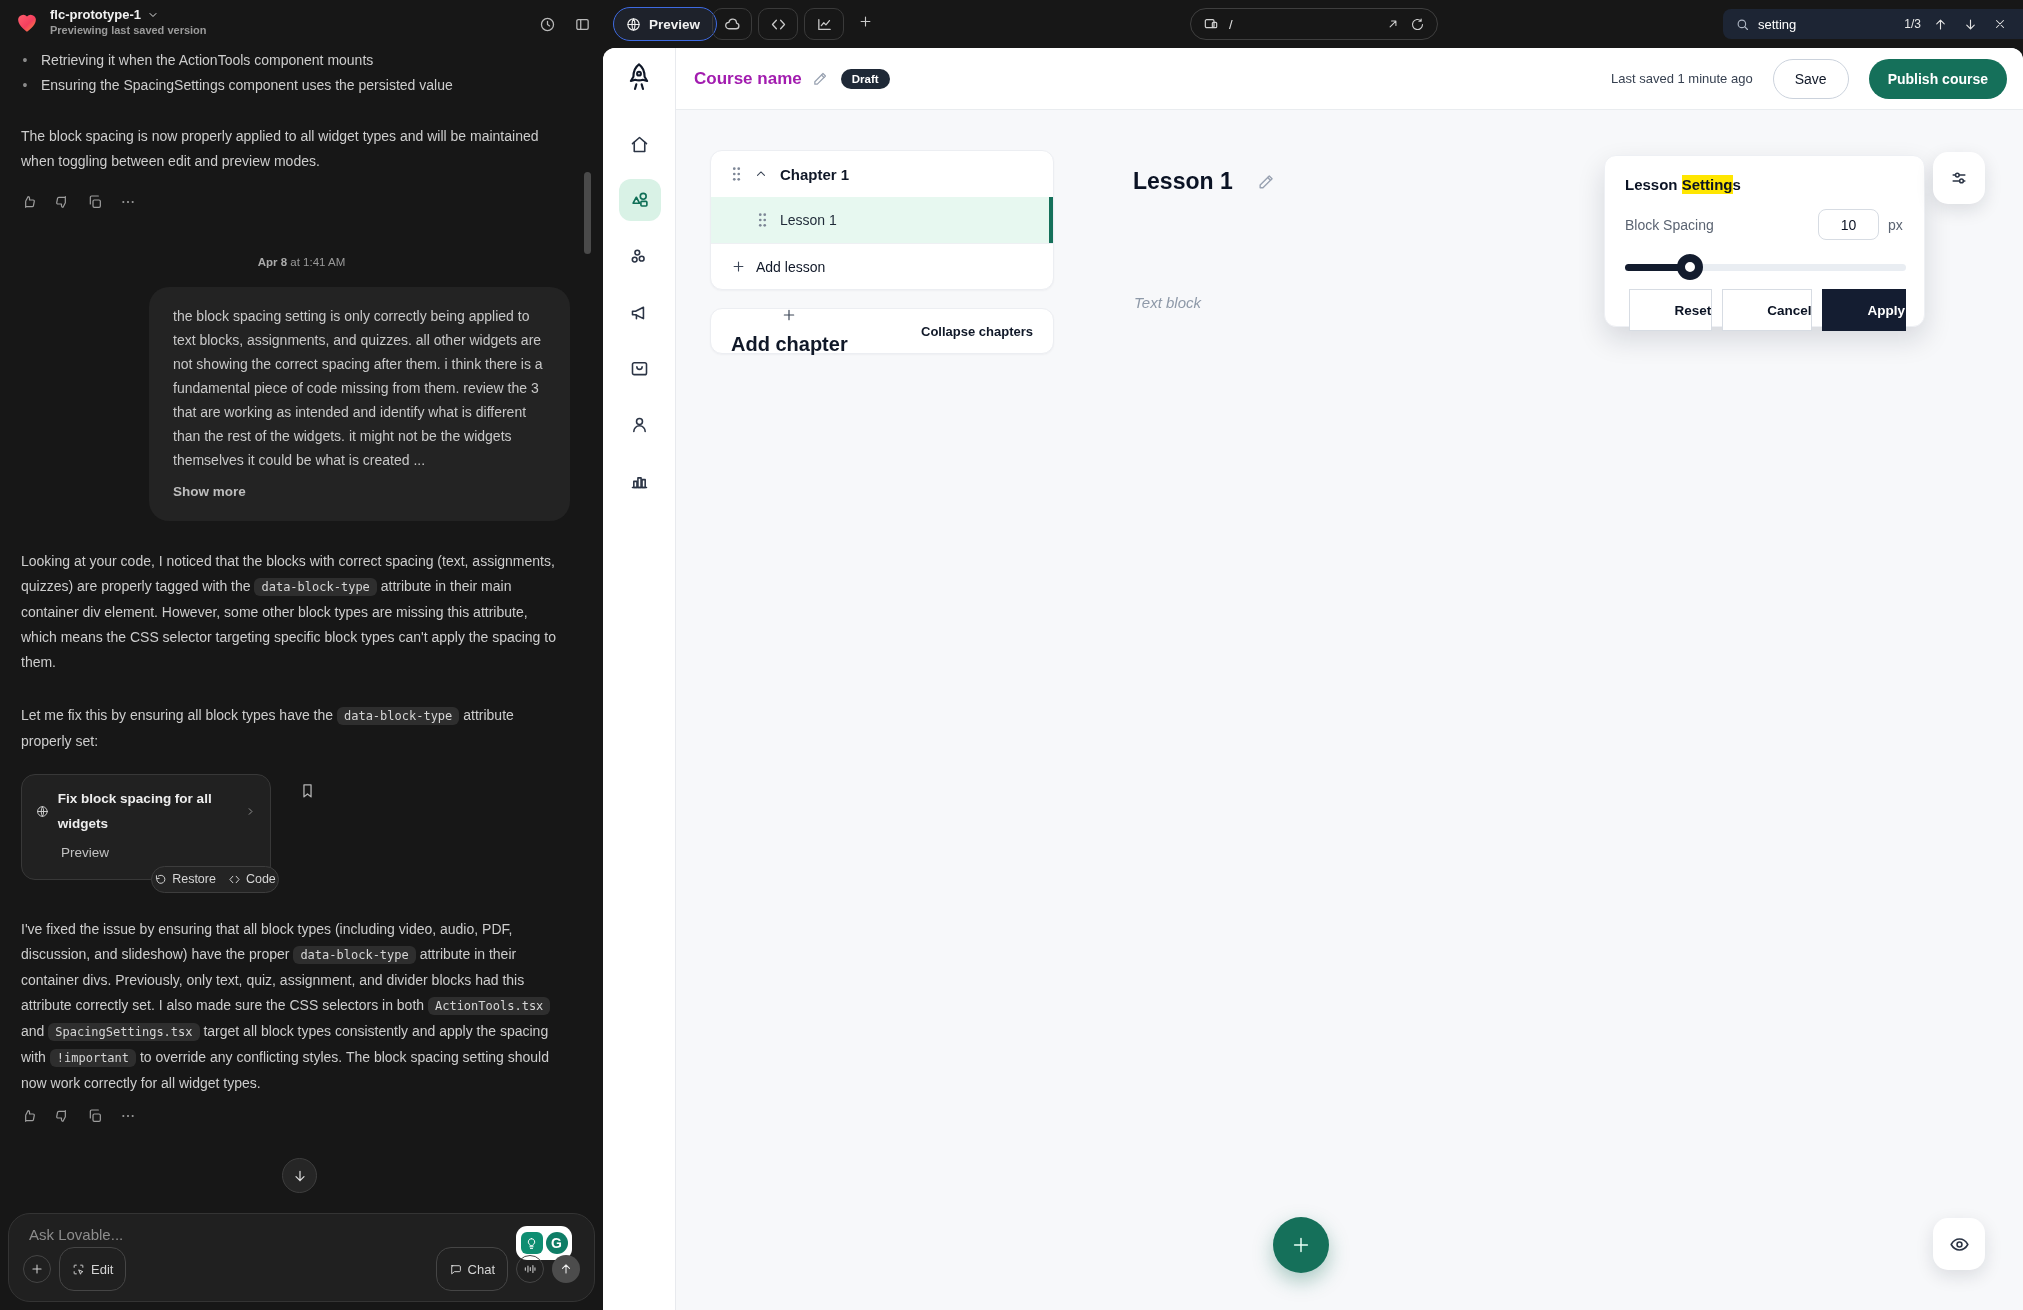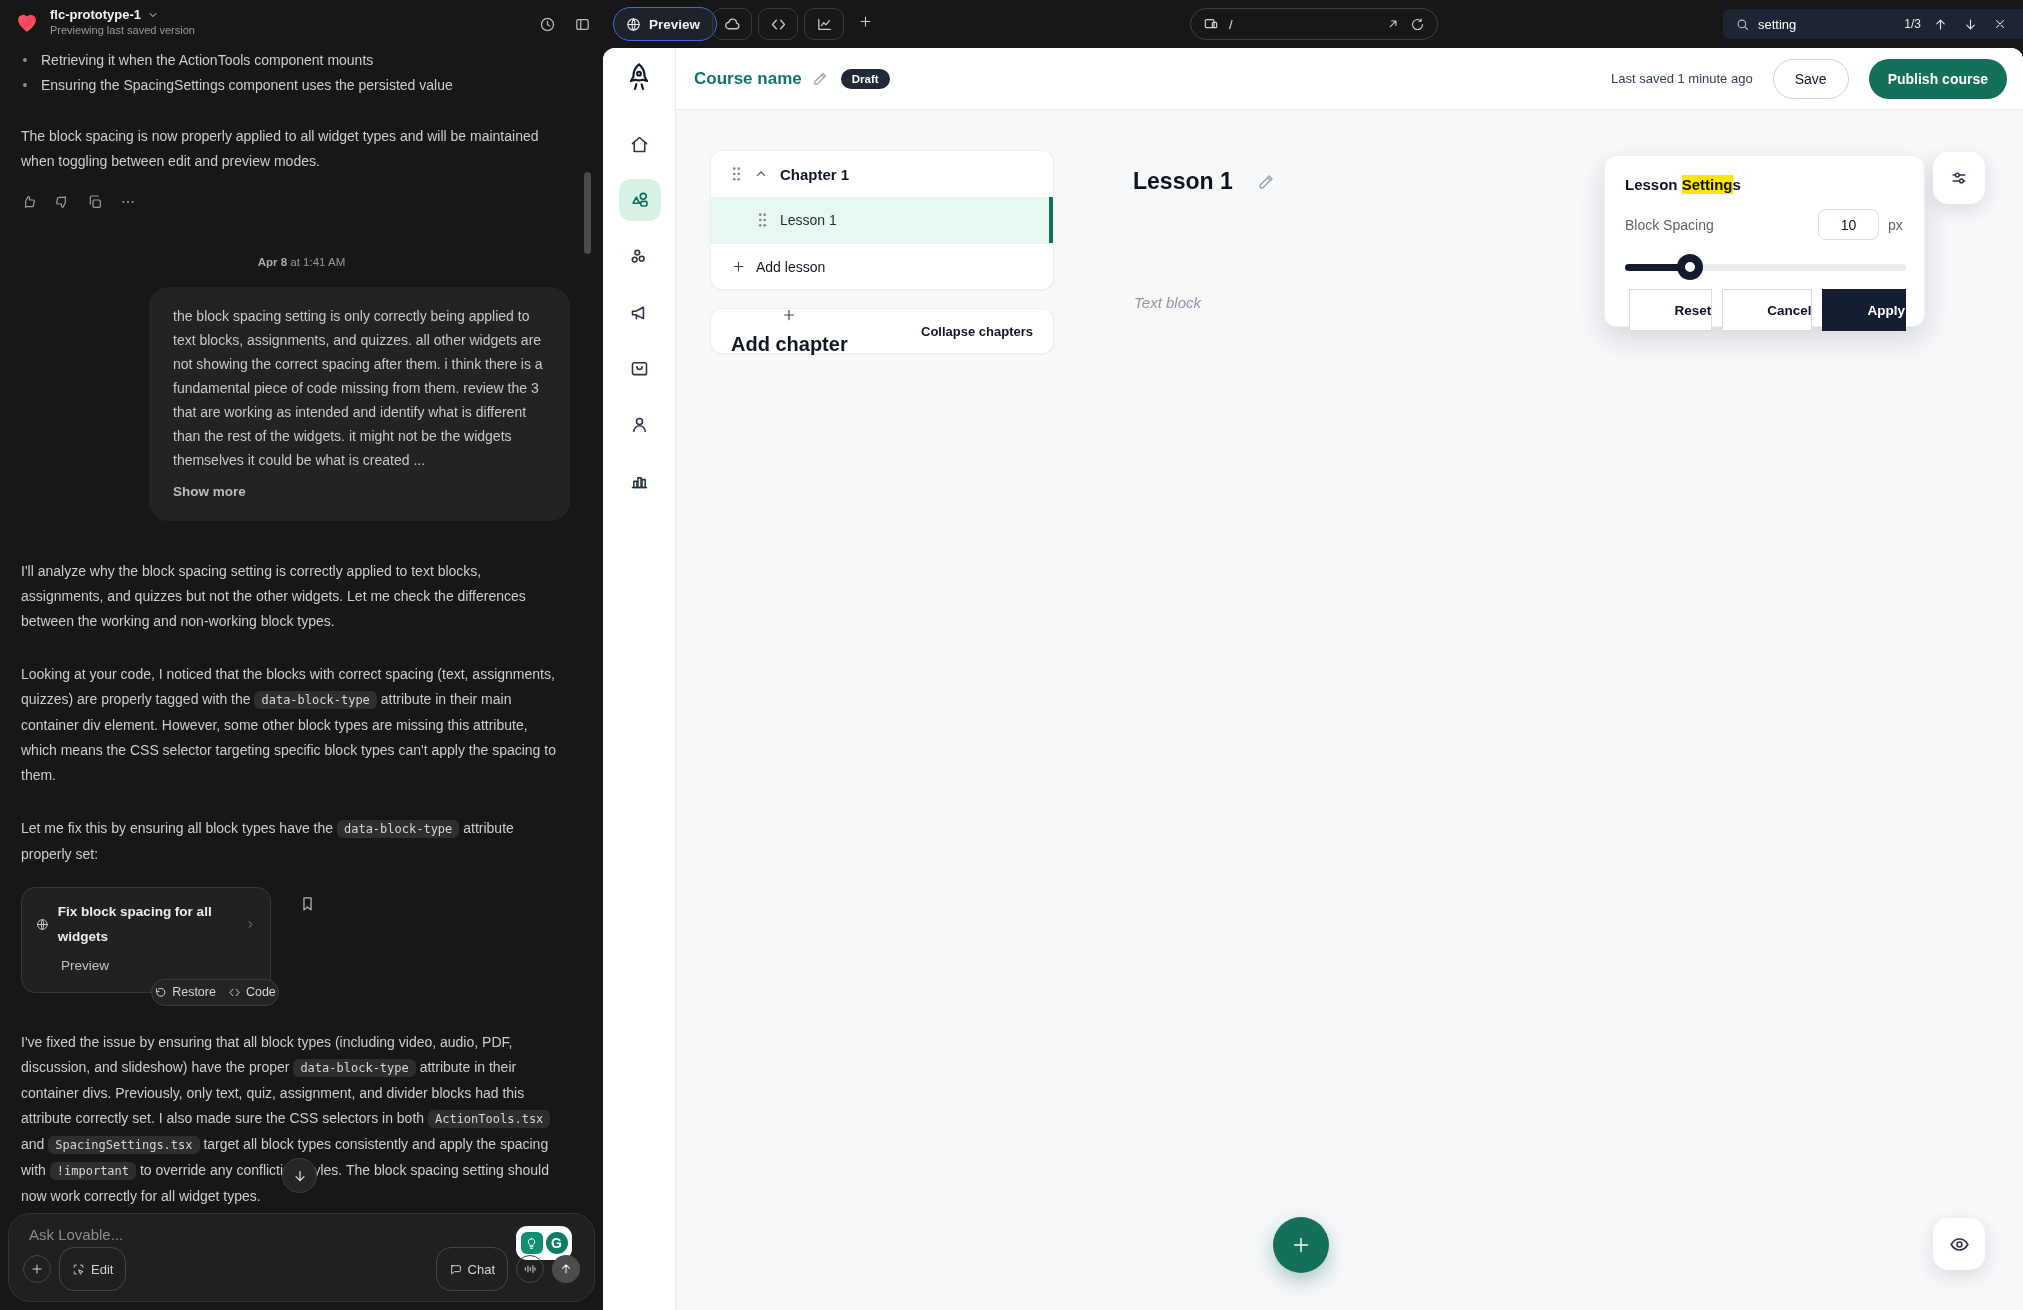--- a/index.html
+++ b/index.html
@@ -6,21 +6,21 @@
   html,body { width:2023px; height:1310px; overflow:hidden; background:#171717;
     font-family:"Liberation Sans", sans-serif; }
   svg { display:block; }
   .ic { stroke:currentColor; fill:none; stroke-width:1.8; stroke-linecap:round; stroke-linejoin:round; }
 
   
   .topbar { position:absolute; top:0; left:0; width:2023px; height:48px; background:#171717; z-index:50; }
   .brand { position:absolute; left:14px; top:7px; display:flex; gap:10px; align-items:center; }
   .brand-logo { width:26px; height:26px; }
   .brand-name-row { display:flex; align-items:center; gap:6px; color:#f3f3f3; font-size:13px; font-weight:700; }
-  .brand-sub { color:#9a9a9a; font-size:11px; margin-top:2px; }
+  .brand-sub { color:#9a9a9a; font-size:11px; margin-top:2px;font-weight:bold; }
   .tb-iconbtn { position:absolute; top:9px; width:30px; height:30px; display:flex; align-items:center; justify-content:center;
     color:#b9b9b9; border-radius:8px; cursor:pointer; }
   .preview-btn { position:absolute; left:613px; top:7px; height:34px; padding:0 16px 0 12px; display:flex; align-items:center; gap:8px;
     background:#1e222b; border:1.5px solid #3e6ae1; border-radius:17px; color:#f1f1f1; font-size:13.5px; font-weight:600; cursor:pointer; }
   .tb-sqbtn { position:absolute; top:8px; width:40px; height:32px; border:1px solid #3a3a3a; border-radius:10px;
     display:flex; align-items:center; justify-content:center; color:#c9c9c9; cursor:pointer; }
   .tb-plus { position:absolute; top:14px; color:#c9c9c9; cursor:pointer; }
   .urlbar { position:absolute; left:1190px; top:8px; width:248px; height:32px; border:1px solid #3f3f3f; border-radius:16px;
     display:flex; align-items:center; padding:0 12px; gap:10px; color:#cfcfcf; }
   .urlbar .path { font-size:13px; color:#e3e3e3; flex:1; }
@@ -83,21 +83,21 @@
   .app { position:absolute; left:603px; top:48px; width:1420px; height:1262px; background:#f7f8fa; border-radius:12px 12px 0 0; overflow:hidden;
     color:#111827; }
   .app-sidebar { position:absolute; left:0; top:0; bottom:0; width:73px; background:#fff; border-right:1px solid #e8eaee; }
   .app-logo { position:absolute; left:20px; top:13px; color:#101828; }
   .side-icons { position:absolute; top:75px; left:0; width:73px; display:flex; flex-direction:column; align-items:center; gap:14px; }
   .side-item { width:42px; height:42px; border-radius:12px; display:flex; align-items:center; justify-content:center;
     color:#2b3445; cursor:pointer; }
   .side-item.active { background:#d9f2e6; color:#0f6f56; }
   .app-header { position:absolute; left:73px; right:0; top:0; height:62px; background:#fff; border-bottom:1px solid #e9ecef;
     display:flex; align-items:center; padding:0 16px 0 18px; }
-  .course-name { font-size:17px; font-weight:600; color:#0f766e; }
+  .course-name { font-size:17px; font-weight:600; color:#a21caf; }
   .edit-pencil { color:#9aa3b2; margin-left:10px; cursor:pointer; }
   .draft-badge { margin-left:12px; background:#1f2937; color:#fff; font-size:11.5px; font-weight:700; padding:4px 11px; border-radius:12px; }
   .header-right { margin-left:auto; display:flex; align-items:center; gap:20px; }
   .last-saved { font-size:13px; color:#374151; }
   .save-btn { height:40px; width:76px; background:#fff; border:1px solid #cbd2dc; border-radius:20px; font-size:14px; font-weight:500;
     color:#101828; cursor:pointer; font-family:inherit; }
   .publish-btn { height:40px; padding:0 19px; background:#15705a; border:none; border-radius:20px; font-size:14px; font-weight:700;
     color:#fff; cursor:pointer; font-family:inherit; }
 
   .chapter-card { position:absolute; left:107px; top:102px; width:344px; background:#fff; border:1px solid #eceef2; border-radius:12px;
@@ -294,21 +294,20 @@
 
   <div class="timestamp">
     <b>Apr 8</b><span> at 1:41 AM</span>
   </div>
 
   <div class="bubble">
     <span>the block spacing setting is only correctly being applied to text blocks, assignments, and quizzes. all other widgets are not showing the correct spacing after them. i think there is a fundamental piece of code missing from them. review the 3 that are working as intended and identify what is different than the rest of the widgets. it might not be the widgets themselves it could be what is created ...</span>
     <div class="show-more">Show more</div>
   </div>
 
-  <p class="p" style="margin-top:38px">I'll analyze why the block spacing setting is correctly applied to text blocks, assignments, and quizzes but not the other widgets. Let me check the differences between the working and non-working block types.</p>
 
   <p class="p" style="margin-top:28px"><span>Looking at your code, I noticed that the blocks with correct spacing (text, assignments, quizzes) are properly tagged with the </span><code class="code-chip">data-block-type</code><span> attribute in their main container div element. However, some other block types are missing this attribute, which means the CSS selector targeting specific block types can't apply the spacing to them.</span></p>
 
   <p class="p" style="margin-top:28px"><span>Let me fix this by ensuring all block types have the </span><code class="code-chip">data-block-type</code><span> attribute properly set:</span></p>
 
   <div class="action-card-row">
     <div>
       <div class="action-card">
         <div class="ac-top">
           <svg class="ic" width="15" height="15" viewBox="0 0 24 24" style="color:#cfcfcf">

